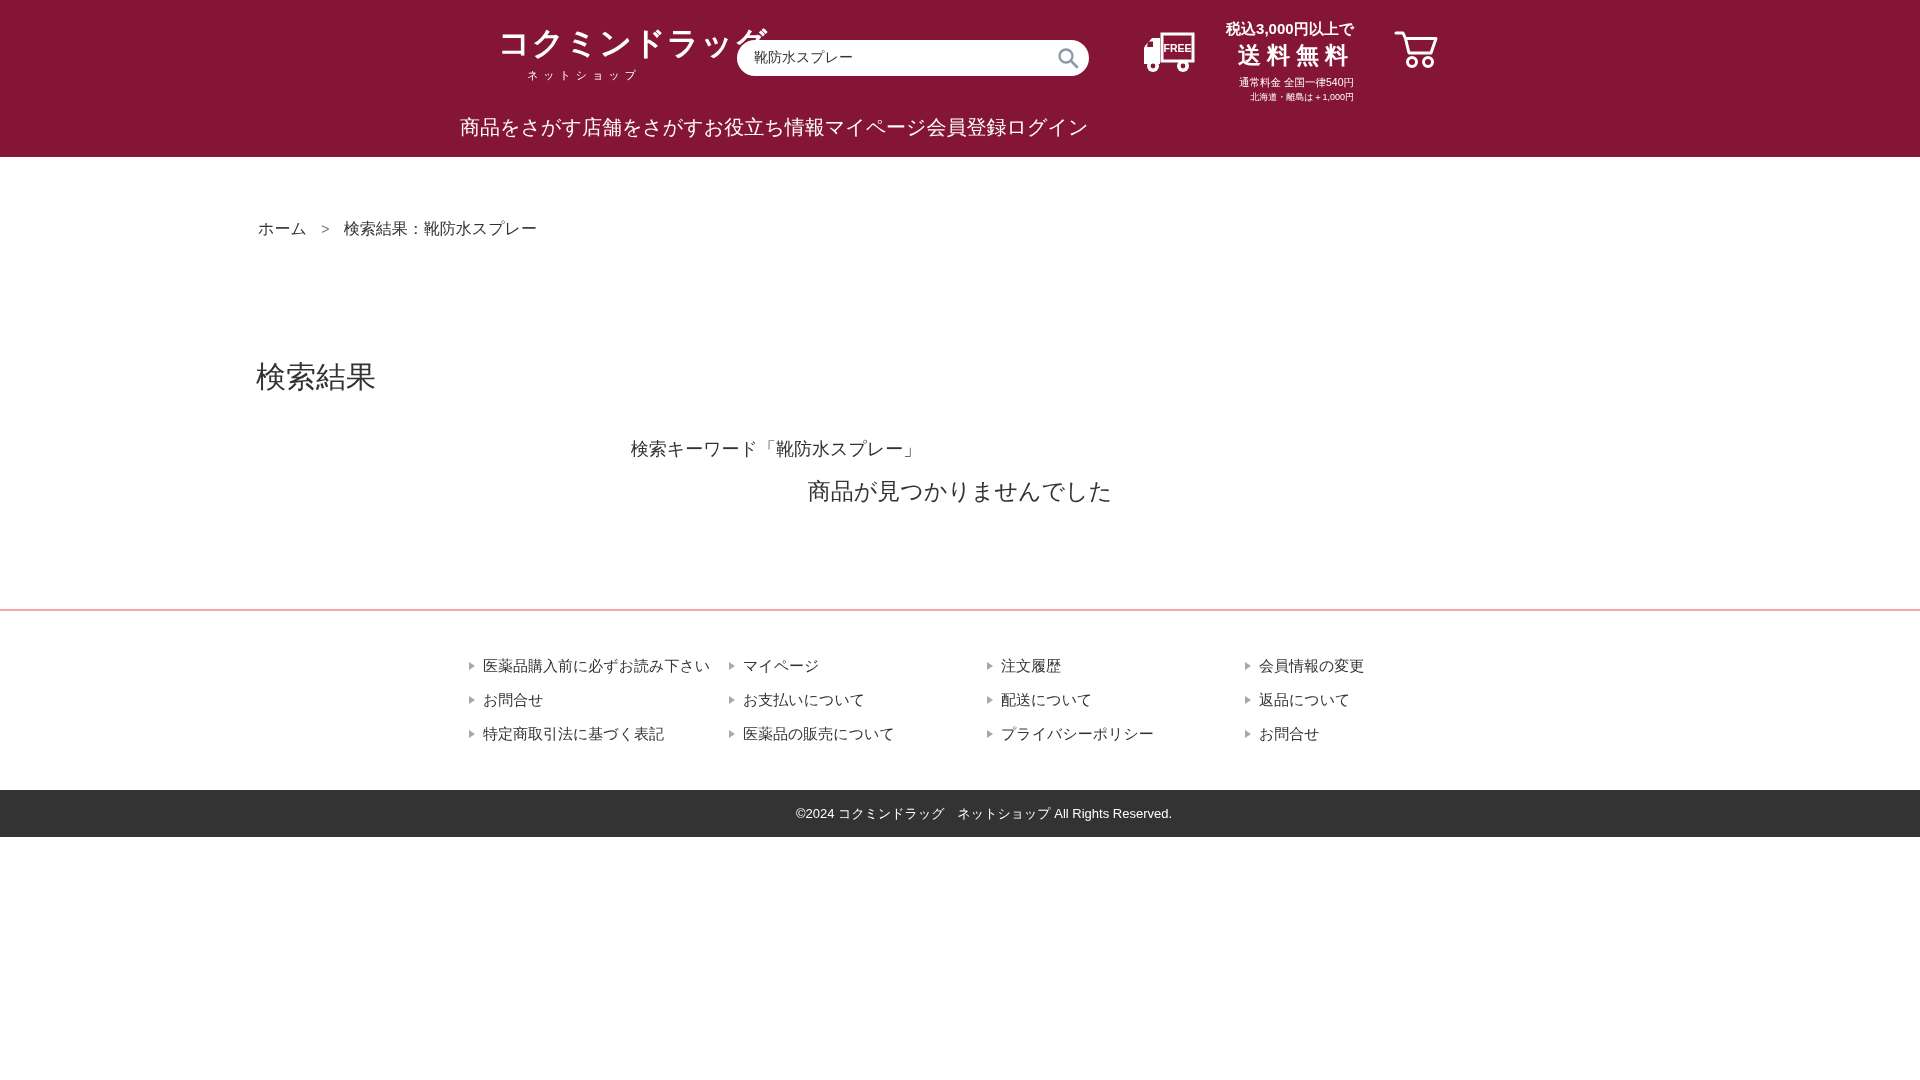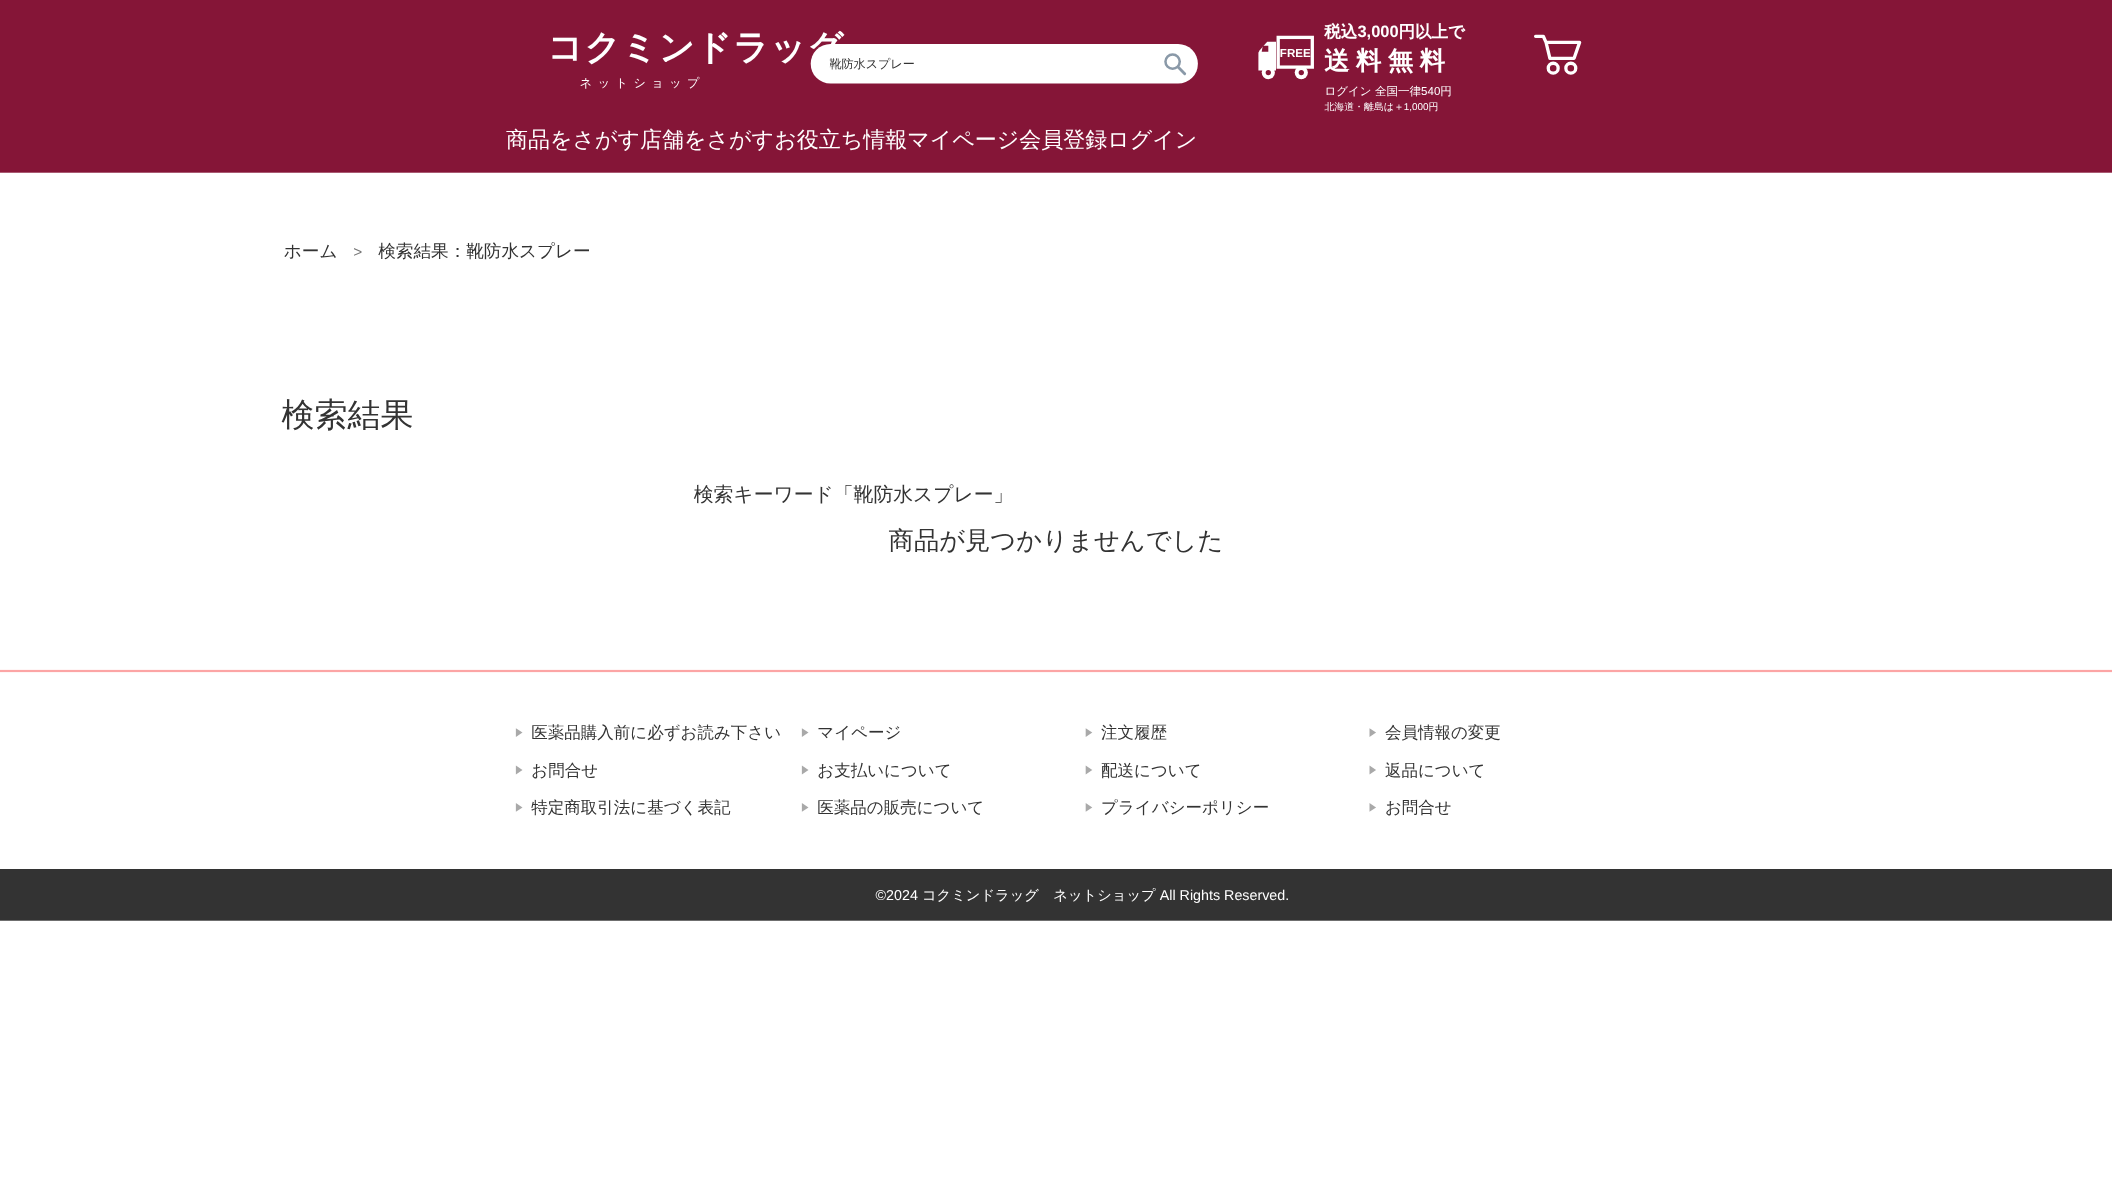--- a/index.html
+++ b/index.html
@@ -7,26 +7,26 @@
   body { font-family:"Liberation Sans","DejaVu Sans",sans-serif; color:#333; }
   .page { position:relative; width:1920px; height:1080px; background:#fff; overflow:hidden; }
 
   
   .site-header { position:absolute; top:0; left:0; width:1920px; height:157px; background:#851537; }
   .logo { position:absolute; left:498px; top:22px; width:172px; text-align:center; color:#fff; text-decoration:none; cursor:pointer; }
   .logo-main { font-size:32px; font-weight:bold; letter-spacing:1px; white-space:nowrap; }
   .logo-sub { font-size:11px; letter-spacing:5px; margin-top:2px; }
 
   .searchbar { position:absolute; left:737px; top:40px; width:352px; height:36px; background:#fff; border-radius:18px; }
-  .search-input { position:absolute; left:0; top:0; width:300px; height:36px; border:none; outline:none; background:transparent; border-radius:18px; padding-left:17px; font-size:11px; color:#333; font-family:inherit; }
+  .search-input { position:absolute; left:0; top:0; width:300px; height:36px; border:none; outline:none; background:transparent; border-radius:18px; padding-left:17px; font-size:14px; color:#333; font-family:inherit; }
   .search-btn { position:absolute; right:8px; top:6px; width:26px; height:24px; border:none; background:transparent; cursor:pointer; padding:0; }
 
   .shipping { position:absolute; left:1140px; top:20px; display:flex; align-items:flex-start; color:#fff; }
   .truck-wrap { margin-top:6px; }
-  .ship-text { margin-left:8px; text-align:left; width:150px; }
+  .ship-text { margin-left:8px; text-align:right; width:150px; }
   .ship-l1 { font-size:15px; font-weight:bold; white-space:nowrap; }
   .ship-l2 { font-size:23px; font-weight:bold; letter-spacing:6px; margin-top:1px; white-space:nowrap; }
   .ship-l3 { font-size:10.5px; margin-top:5px; white-space:nowrap; }
   .ship-l4 { font-size:9px; margin-top:1px; white-space:nowrap; }
 
   .cart { position:absolute; left:1392px; top:26px; cursor:pointer; display:block; }
 
   .main-nav { position:absolute; left:460px; top:114px; width:1000px; display:flex; align-items:center; }
   .nav-item { color:#fff; font-size:20px; text-decoration:none; cursor:pointer; white-space:nowrap; }
 
@@ -80,21 +80,21 @@
           <text x="37.5" y="26" font-size="10.5" font-weight="bold" fill="#ffffff" text-anchor="middle" font-family="Liberation Sans, DejaVu Sans, sans-serif">FREE</text>
           <circle cx="13" cy="40" r="6" fill="#ffffff"></circle>
             <circle cx="13" cy="40" r="2.4" fill="#851537"></circle>
           <circle cx="43" cy="40" r="6" fill="#ffffff"></circle>
             <circle cx="43" cy="40" r="2.4" fill="#851537"></circle>
         </svg>
       </div>
       <div class="ship-text">
         <div class="ship-l1">税込3,000円以上で</div>
         <div class="ship-l2">送料無料</div>
-        <div class="ship-l3">ログイン 全国一律540円</div>
+        <div class="ship-l3">通常料金 全国一律540円</div>
         <div class="ship-l4">北海道・離島は＋1,000円</div>
       </div>
     </div>
 
     <a class="cart">
       <svg width="48" height="46" viewBox="0 0 48 46">
         <g fill="none" stroke="#ffffff" stroke-width="3" stroke-linecap="round" stroke-linejoin="round">
           <path d="M4 7 H11 L13.5 12.5 H44 L39 27 H17 L13.5 12.5"></path>
           <circle cx="20" cy="36" r="4.5"></circle>
           <circle cx="36" cy="36" r="4.5"></circle>

